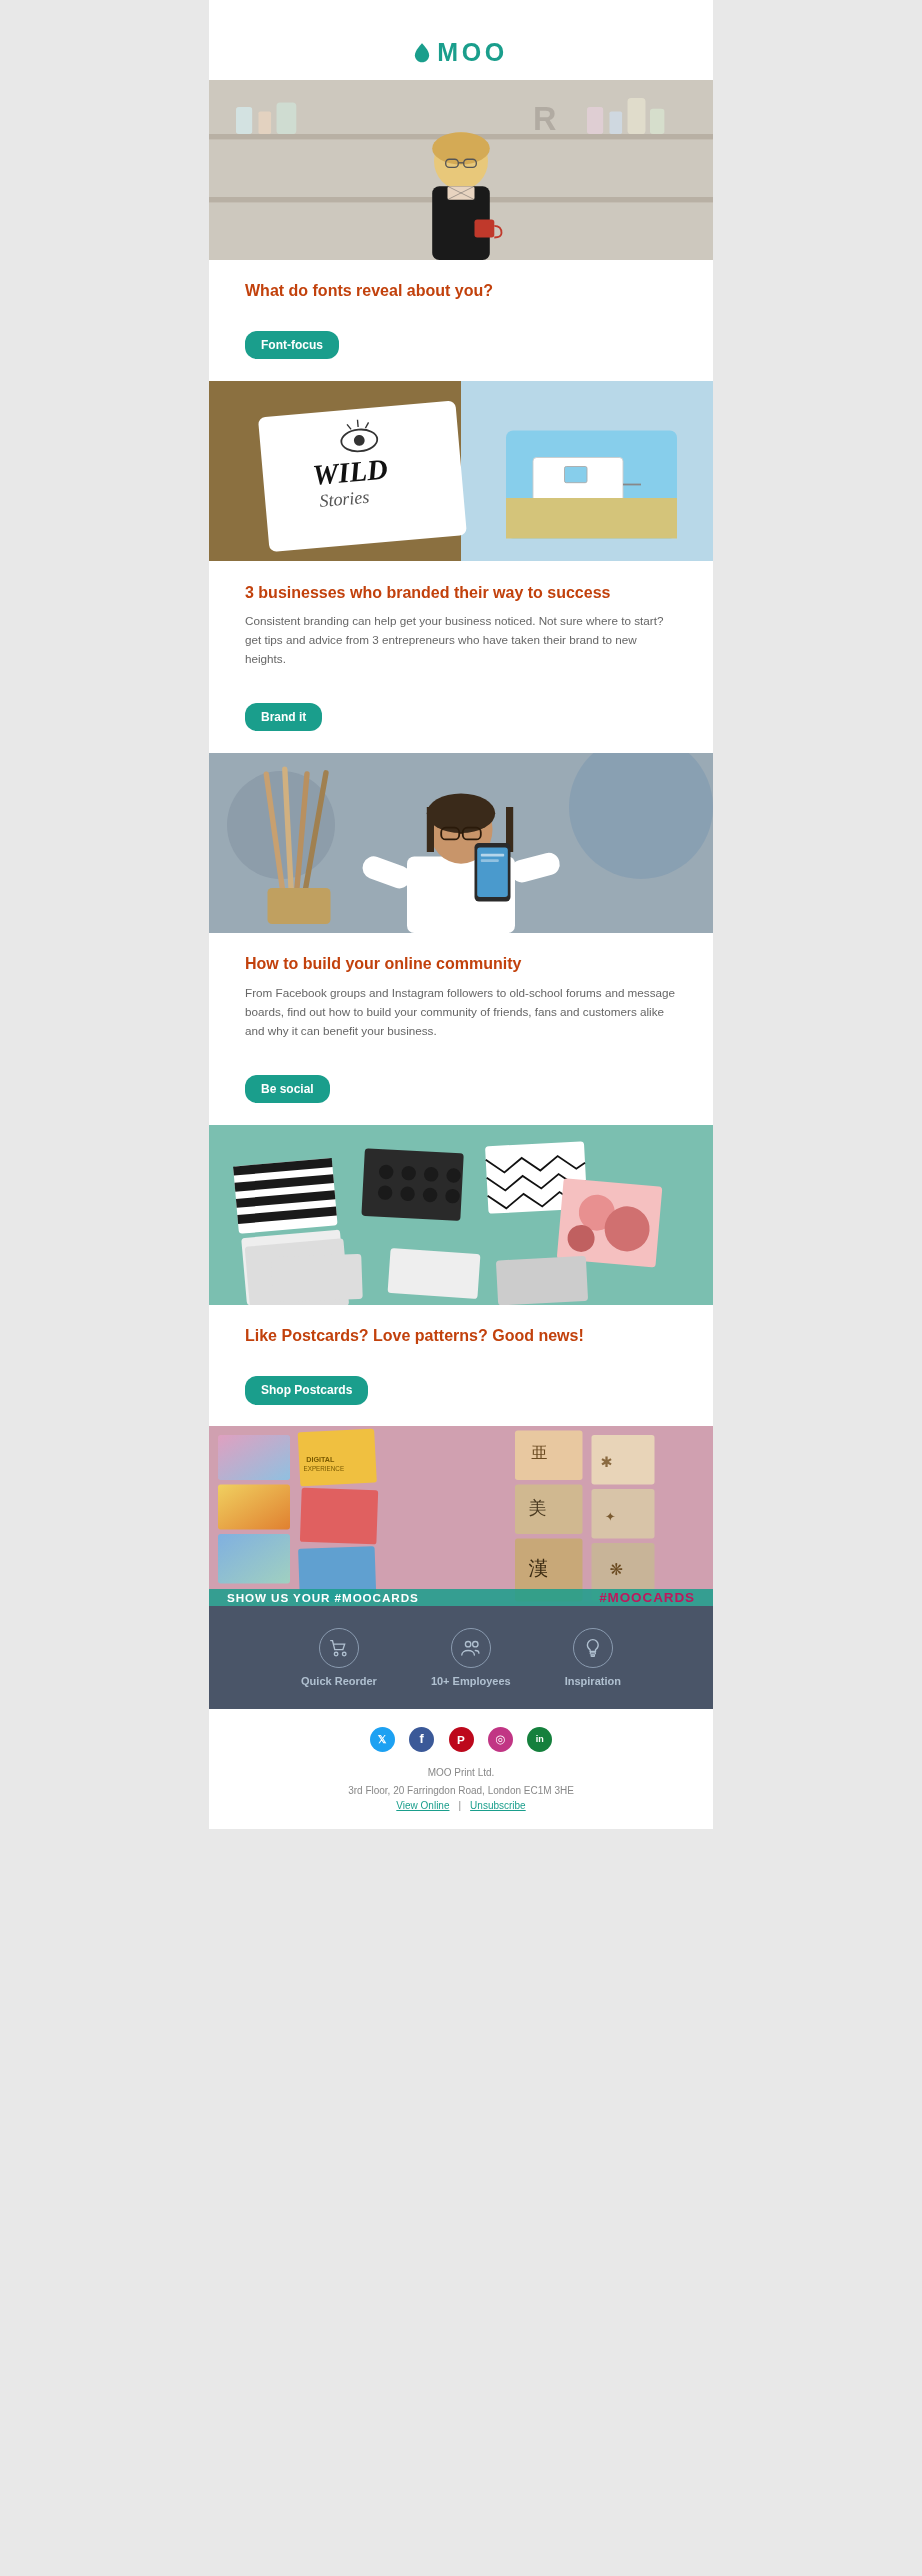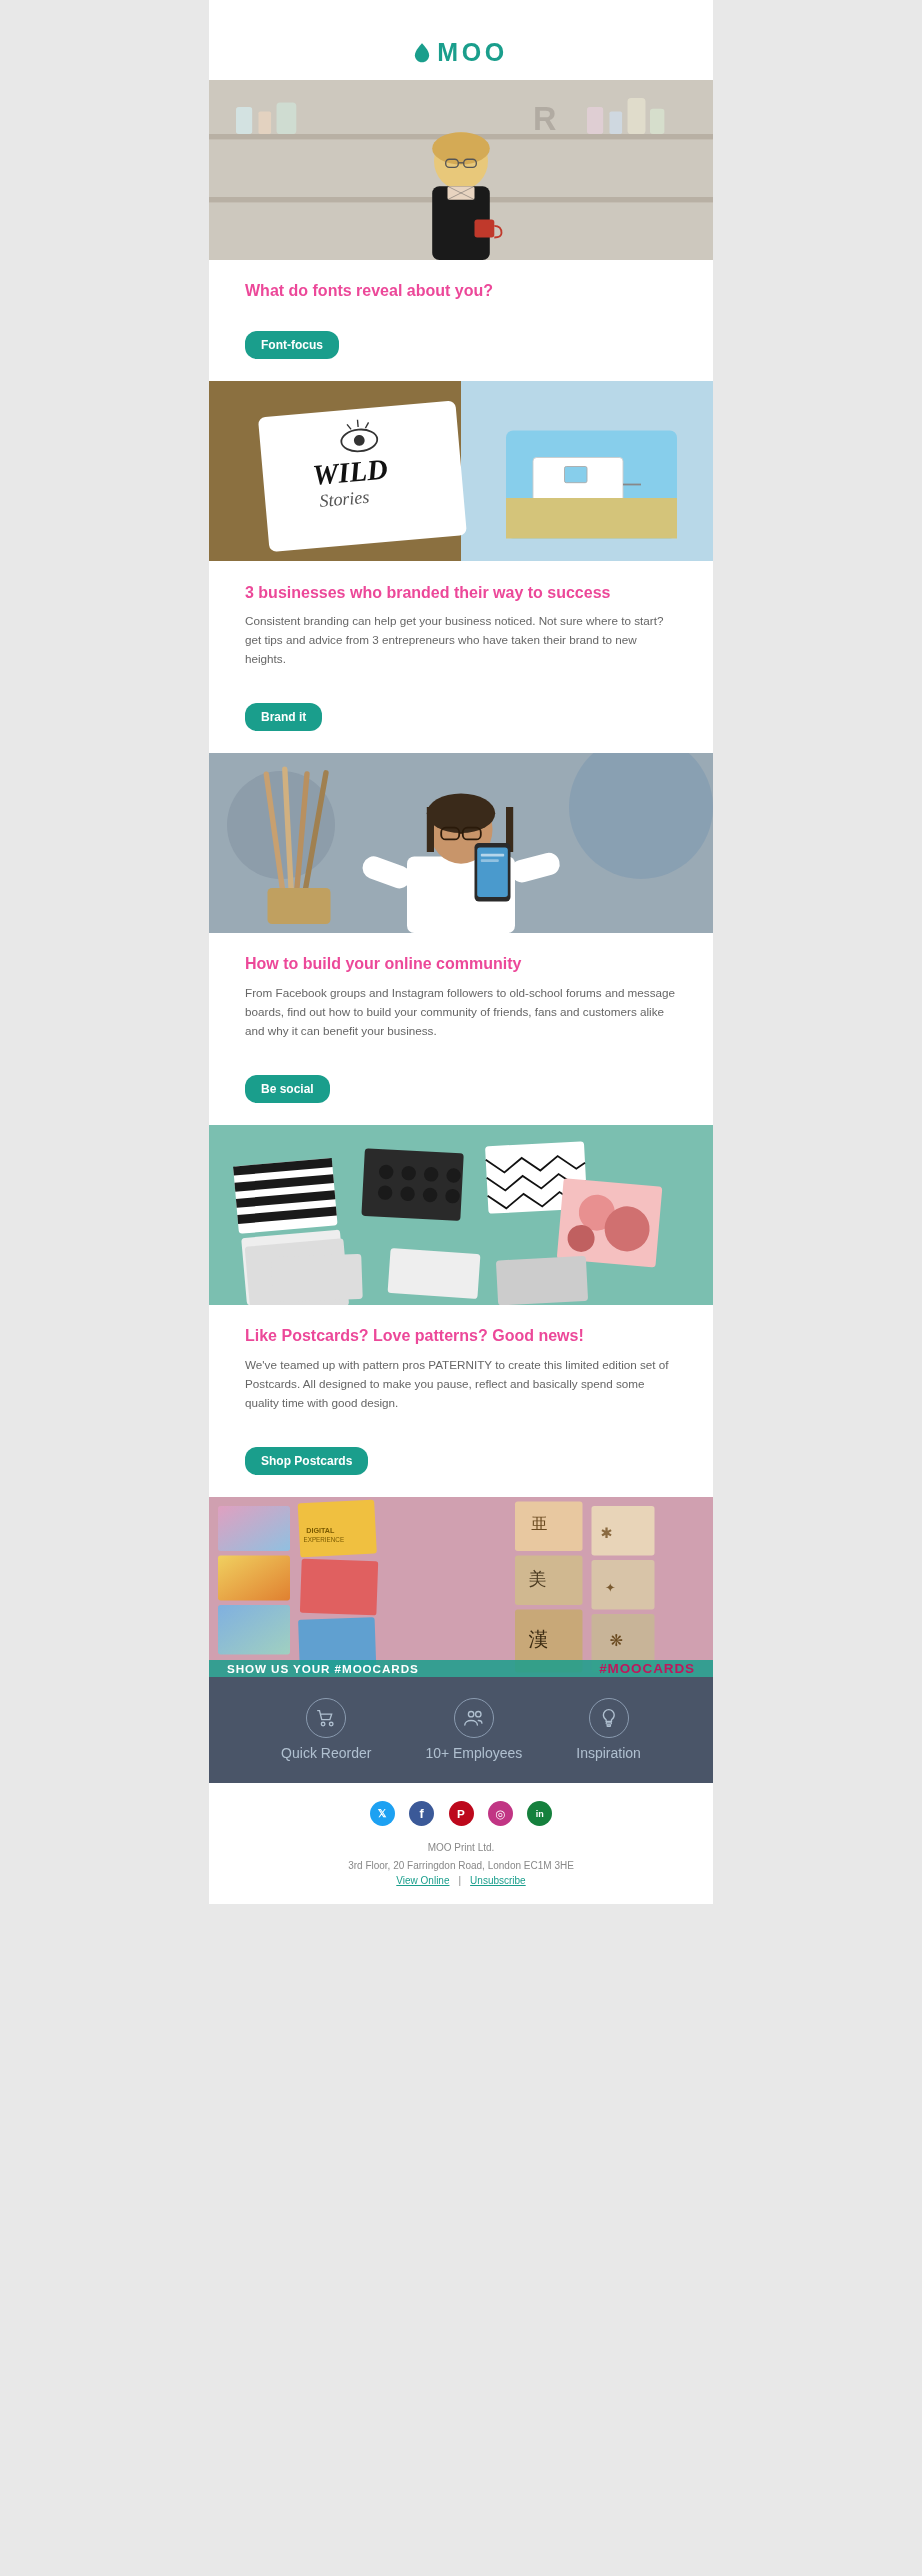--- a/index.html
+++ b/index.html
@@ -37,21 +37,21 @@
       letter-spacing: 3.6px;
       color: #1a9e8c;
     }
     .content-block {
       padding: 21.6px 36px 18px;
       background: #ffffff;
     }
     .content-block h2 {
       font-size: 16px;
       font-weight: bold;
-      color: #ec4899;
+      color: #c2410c;
       margin-bottom: 9px;
       line-height: 1.3;
     }
     .content-block p {
       font-size: 11.7px;
       color: #666666;
       line-height: 1.6;
       margin-bottom: 14.4px;
     }
     .cta-button {
@@ -125,23 +125,24 @@
       height: 40px;
       border: 1.8px solid #8a9bb0;
       border-radius: 50%;
       display: flex;
       align-items: center;
       justify-content: center;
       font-size: 18px;
       color: #b0c0d0;
     }
     .footer-icon-label {
-      font-size: 14px;
+      font-size: 11px;
       color: #b0c0d0;
       text-align: center;
+      font-weight: bold;
     }
     .social-bar {
       background: #ffffff;
       padding: 18px;
       text-align: center;
     }
     .social-icons {
       display: flex;
       justify-content: center;
       gap: 14.4px;
@@ -388,21 +389,20 @@
       </g>
 
       <rect x="70" y="145" width="100" height="50" rx="4" fill="#ddd" transform="rotate(-2, 120, 170)"></rect>
       <rect x="200" y="140" width="100" height="50" rx="4" fill="#eee" transform="rotate(4, 250, 165)"></rect>
       <rect x="320" y="148" width="100" height="50" rx="4" fill="#ccc" transform="rotate(-3, 370, 173)"></rect>
     </svg>
   </div>
 
   <div class="content-block">
     <h2>Like Postcards? Love patterns? Good news!</h2>
-    <p>We've teamed up with pattern pros PATERNITY to create this limited edition set of Postcards. All designed to make you pause, reflect and basically spend some quality time with good design.</p>
     <span class="cta-button">Shop Postcards</span>
   </div>
 
   <div class="section-image" style="position:relative;">
     <svg width="504" height="180" viewBox="0 0 560 200">
 
       <rect width="560" height="200" fill="#d0a0b0"></rect>
 
       <rect x="10" y="10" width="80" height="50" rx="3" fill="url(#grad1)"></rect>
       <rect x="10" y="65" width="80" height="50" rx="3" fill="url(#grad2)"></rect>

